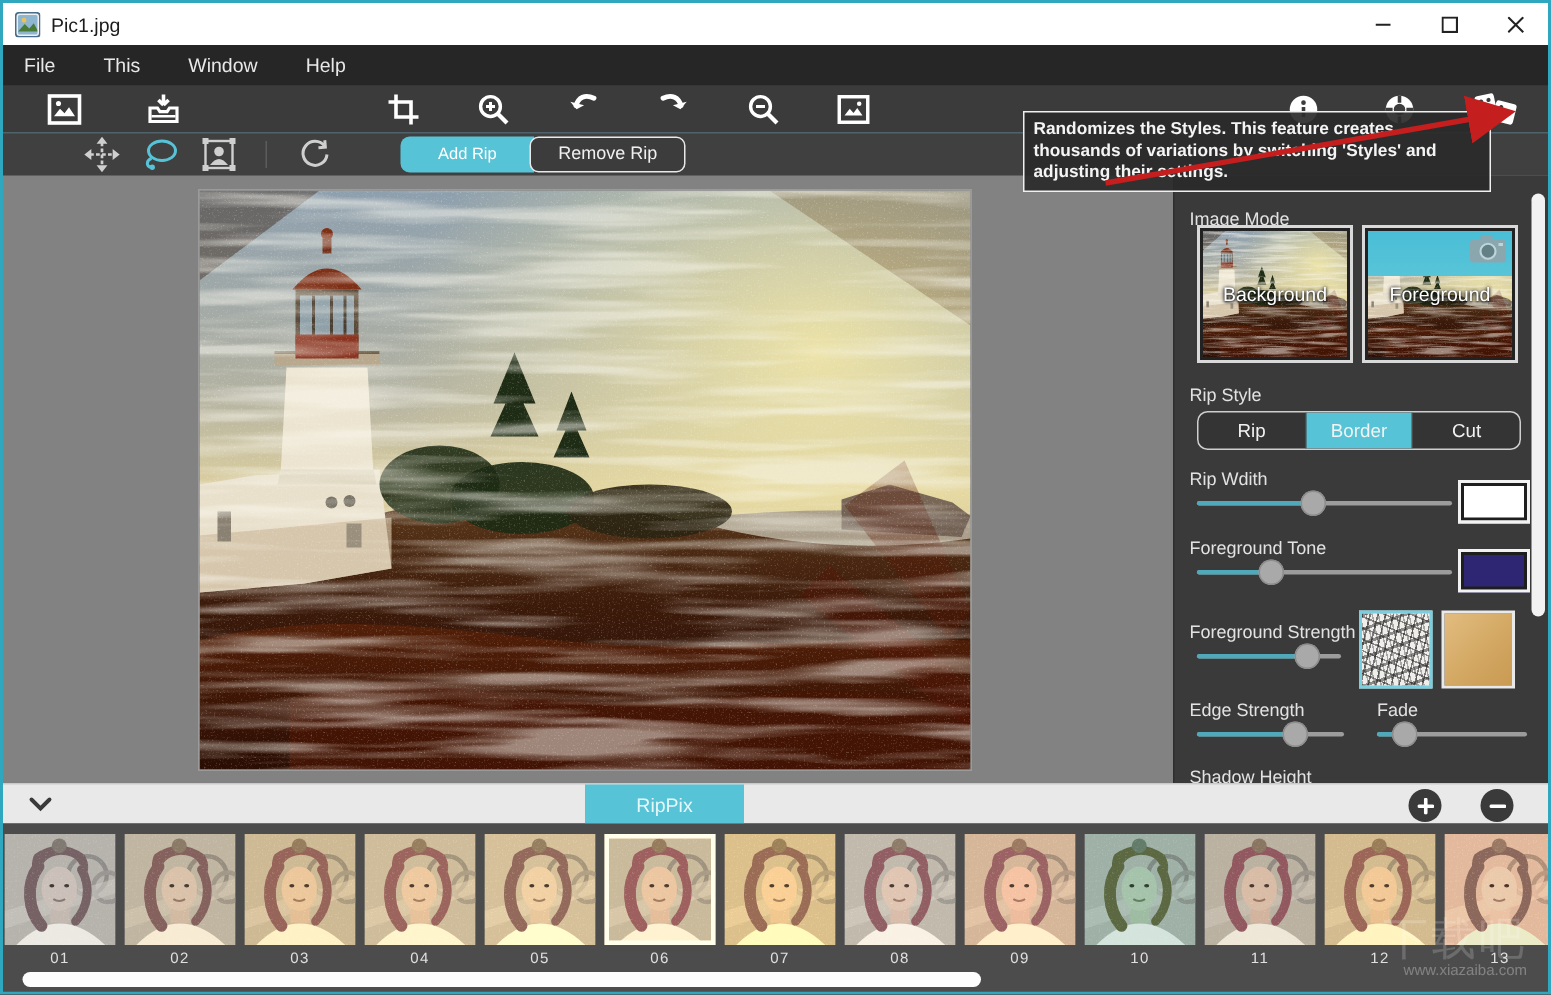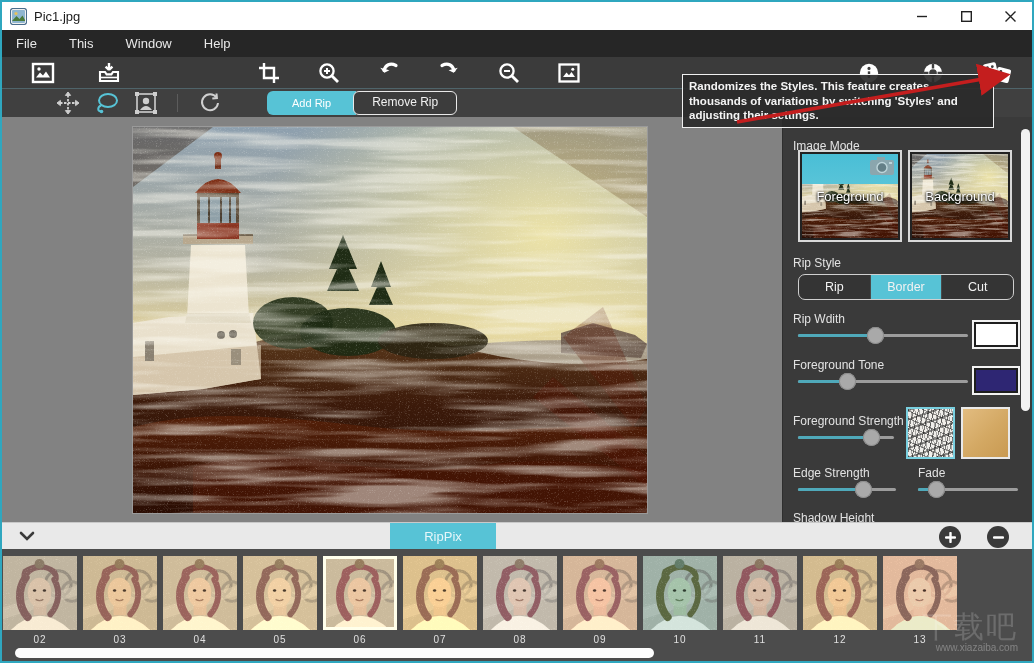--- a/index.html
+++ b/index.html
@@ -381,34 +381,34 @@
         </svg>
     </div>
 
     <div class="panel">
       <div class="plabel imagemode-label">Image Mode</div>
       <div class="modethumbs">
         <div class="modethumb">
           <svg class="mart" viewBox="0 0 514 386" preserveAspectRatio="none">
               <use href="#scene" width="514" height="386"></use>
             </svg>
+          <span class="mlabel">Background</span>
+        </div>
+        <div class="modethumb">
+          <svg class="mart" viewBox="0 0 514 386" preserveAspectRatio="none">
+              <use href="#scene" width="514" height="386"></use>
+            </svg>
           <div class="fg-sky"></div>
           <svg class="cam" width="26" height="20" viewBox="0 0 26 20">
               <rect x="1" y="4" width="24" height="15" rx="2" fill="#9aa0a4"></rect>
               <rect x="8" y="1" width="8" height="4" fill="#9aa0a4"></rect>
               <circle cx="13" cy="11.5" r="5" fill="#6a7074" stroke="#d8dadb" stroke-width="1.4"></circle>
               <rect x="20" y="6" width="3" height="2" fill="#d8dadb"></rect>
             </svg>
           <span class="mlabel">Foreground</span>
-        </div>
-        <div class="modethumb">
-          <svg class="mart" viewBox="0 0 514 386" preserveAspectRatio="none">
-              <use href="#scene" width="514" height="386"></use>
-            </svg>
-          <span class="mlabel">Background</span>
         </div>
       </div>
 
       <div class="plabel ripstyle-label">Rip Style</div>
       <div class="segment">
         <div class="segcell">Rip</div>
         <div class="segcell sel">Border</div>
         <div class="segcell">Cut</div>
       </div>
 
@@ -481,20 +481,26 @@
     </div>
     <div class="pmbtn minusbtn">
       <svg width="11" height="11" viewBox="0 0 11 11">
           <path d="M1 5.5 H10" stroke="#fff" stroke-width="2.4" stroke-linecap="round"></path>
         </svg>
     </div>
   </div>
 
   <div class="filmstrip">
     <div class="striprow">
+        <div class="thumb v1">
+    <svg class="tart" viewBox="0 0 75 75" preserveAspectRatio="none">
+            <use href="#portrait" width="75" height="75"></use>
+          </svg>
+    <span class="tnum">01</span>
+  </div>
         <div class="thumb v2">
     <svg class="tart" viewBox="0 0 75 75" preserveAspectRatio="none">
             <use href="#portrait" width="75" height="75"></use>
           </svg>
     <span class="tnum">02</span>
   </div>
         <div class="thumb v3">
     <svg class="tart" viewBox="0 0 75 75" preserveAspectRatio="none">
             <use href="#portrait" width="75" height="75"></use>
           </svg>

